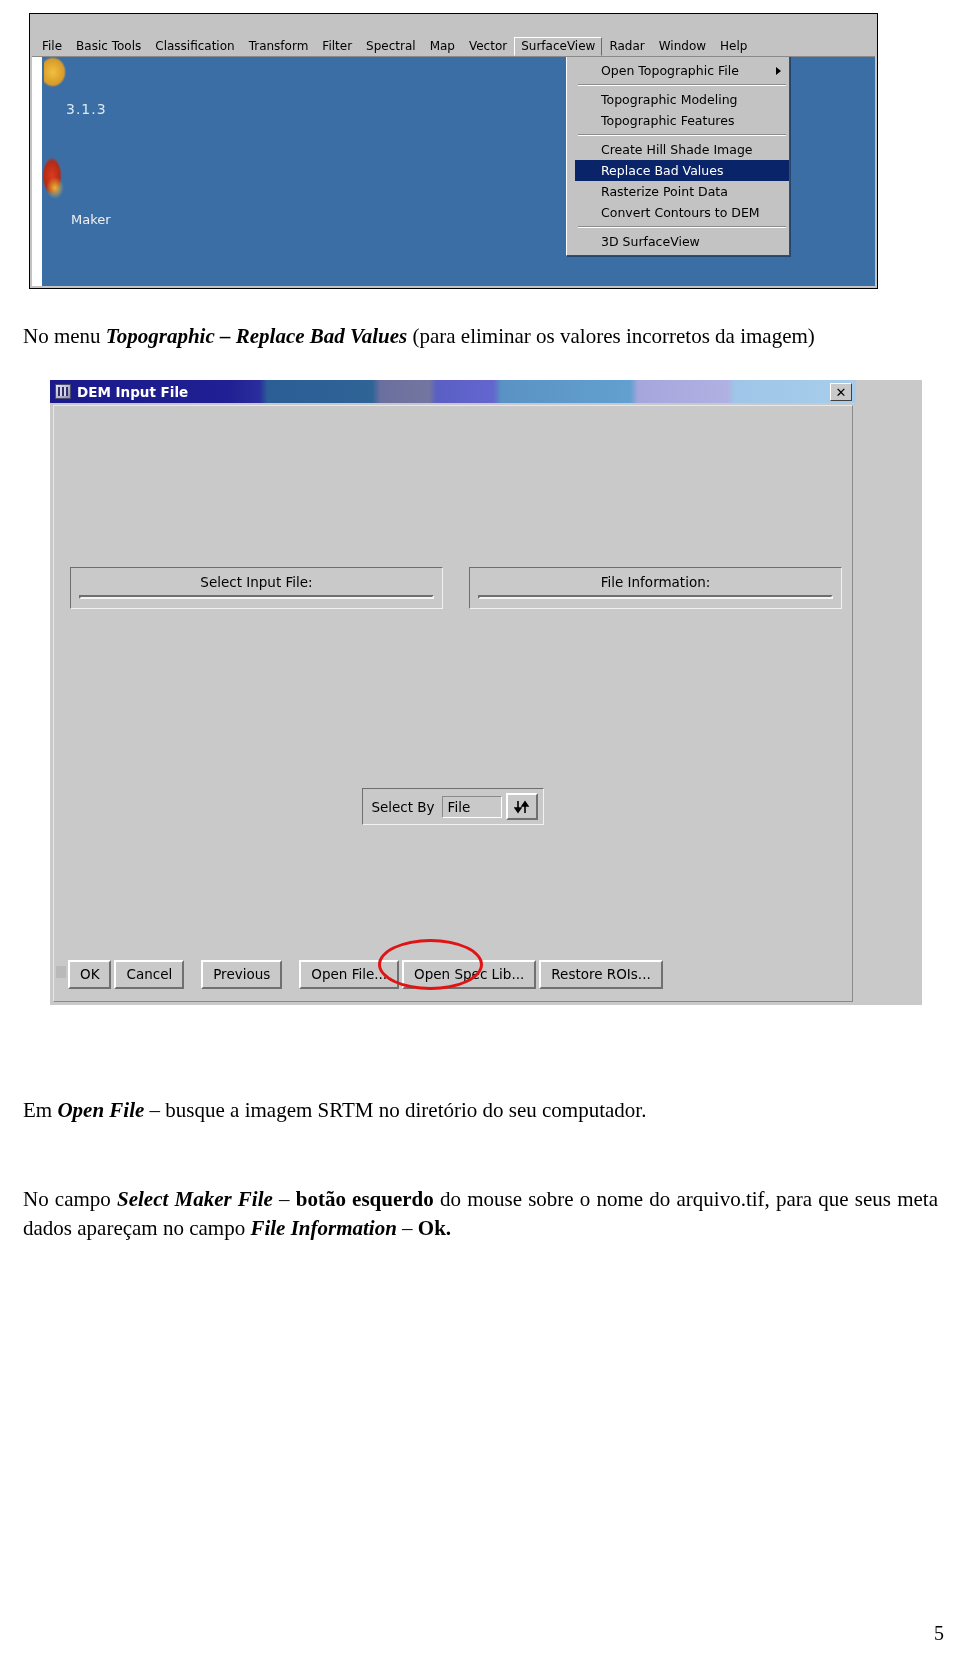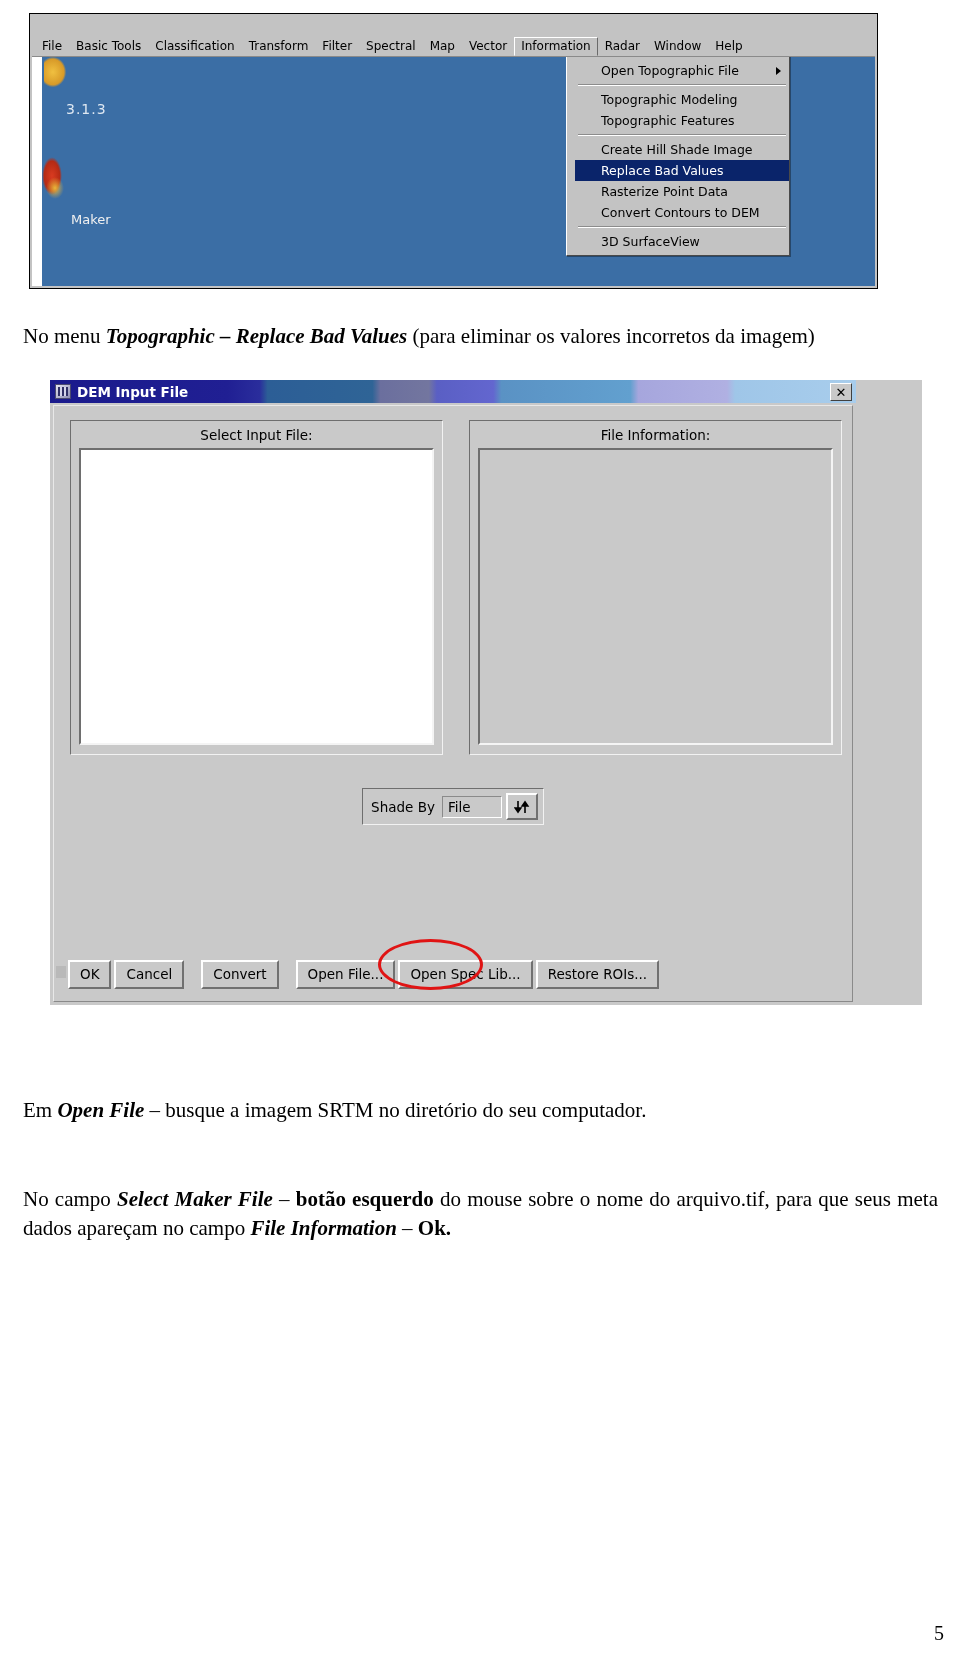--- a/index.html
+++ b/index.html
@@ -295,20 +295,21 @@
     border-right: 1px solid #8a8a8a;
     border-bottom: 1px solid #8a8a8a;
   }
 
   .panel-row {
     position: absolute;
     left: 16px; top: 14px;
     width: 772px; height: 335px;
     display: flex;
     gap: 26px;
+    align-items: center;
   }
   .panel {
     flex: 1 1 0;
     background: #c9c9c9;
     border-top: 1px solid #6e6e6e;
     border-left: 1px solid #6e6e6e;
     border-right: 1px solid #f2f2f2;
     border-bottom: 1px solid #f2f2f2;
     display: flex;
     flex-direction: column;
@@ -455,21 +456,21 @@
 
   <div class="envi-menubar">
     <div class="menu-item">File</div>
     <div class="menu-item">Basic Tools</div>
     <div class="menu-item">Classification</div>
     <div class="menu-item">Transform</div>
     <div class="menu-item">Filter</div>
     <div class="menu-item">Spectral</div>
     <div class="menu-item">Map</div>
     <div class="menu-item">Vector</div>
-    <div class="menu-item active">Information</div>
+    <div class="menu-item active">SurfaceView</div>
     <div class="menu-item">Radar</div>
     <div class="menu-item">Window</div>
     <div class="menu-item">Help</div>
   </div>
 
   <div class="envi-body">
     <div class="envi-left-strip"></div>
     <div class="envi-blob-a"></div>
     <div class="envi-blob-b"></div>
     <div class="envi-blob-c"></div>
@@ -517,36 +518,36 @@
         <div class="panel-field white"></div>
       </div>
       <div class="panel">
         <div class="panel-label">File Information:</div>
         <div class="panel-field grey"></div>
       </div>
     </div>
 
     <div class="selectby-row">
       <div class="selectby-box">
-        <span class="selectby-label">Shade By</span>
+        <span class="selectby-label">Select By</span>
         <span class="selectby-value">File</span>
         <span class="selectby-toggle">
           <svg width="16" height="16" viewBox="0 0 16 16">
             <path d="M4 2 L4 11 M4 13 L1.2 9 L6.8 9 Z" fill="#000" stroke="#000" stroke-width="1.6"></path>
             <path d="M11 14 L11 5 M11 3 L8.2 7 L13.8 7 Z" fill="#000" stroke="#000" stroke-width="1.6"></path>
           </svg>
         </span>
       </div>
     </div>
 
     <div class="btn-row">
       <div class="btn">OK</div>
       <div class="btn">Cancel</div>
       <div class="btn-gap"></div>
-      <div class="btn">Convert</div>
+      <div class="btn">Previous</div>
       <div class="btn-gap"></div>
       <div class="btn">Open File...</div>
       <div class="btn">Open Spec Lib...</div>
       <div class="btn">Restore ROIs...</div>
       <div class="red-circle"></div>
     </div>
 
     <div class="dim-tick"></div>
   </div>
 </div>

